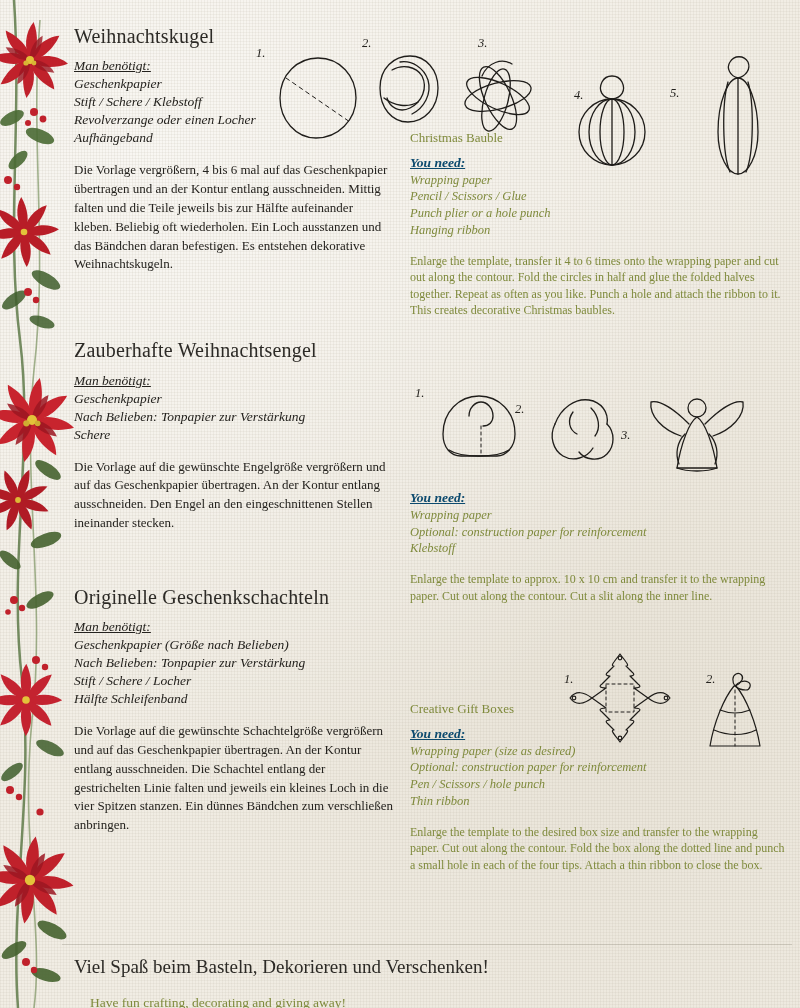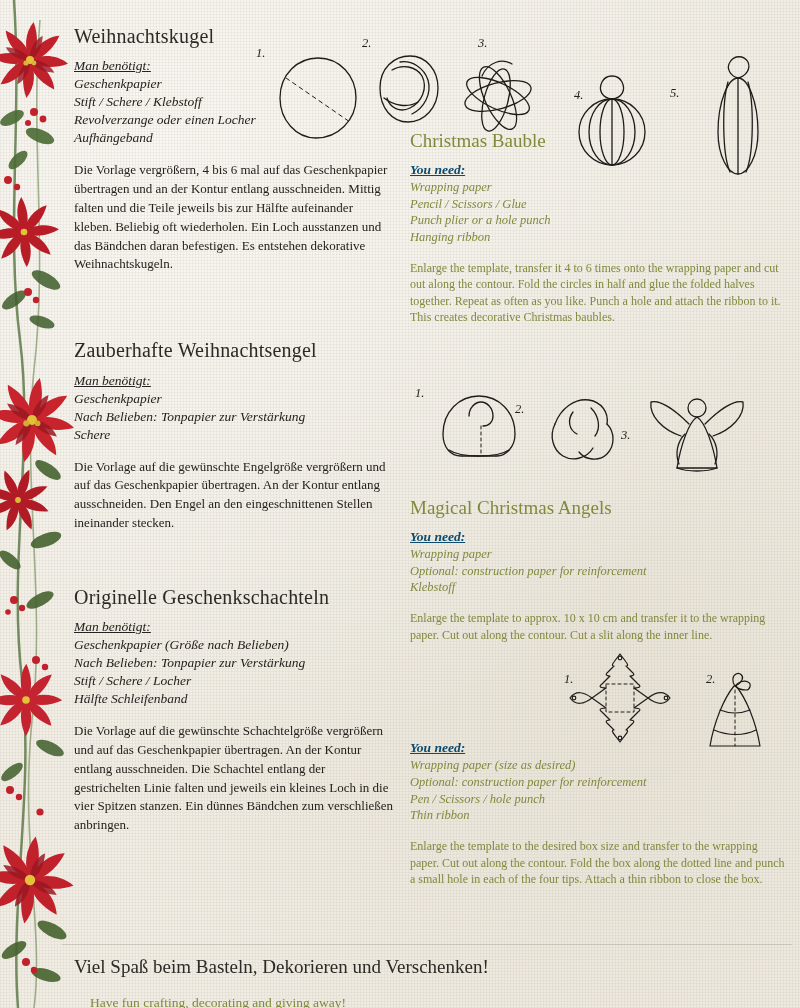--- a/index.html
+++ b/index.html
@@ -60,21 +60,21 @@
     font-family: "Liberation Serif", serif;
     font-size: 20px;
     font-weight: normal;
     color: #2c2a26;
     margin: 0 0 10px 0;
     line-height: 1.22;
     letter-spacing: 0.2px;
   }
   h2.en-title {
     font-family: "Liberation Serif", serif;
-    font-size: 19px;
+    font-size: 13px;
     font-weight: normal;
     color: #7f8a3c;
     margin: 0 0 9px 0;
     line-height: 1.2;
   }
   .need-head {
     font-style: italic;
     font-size: 13.5px;
     color: #24221e;
     text-decoration: underline;
@@ -381,31 +381,31 @@
       <div class="need-list en">
         <div>Wrapping paper</div>
         <div>Pencil / Scissors / Glue</div>
         <div>Punch plier or a hole punch</div>
         <div>Hanging ribbon</div>
       </div>
       <p class="body-text en">Enlarge the template, transfer it 4 to 6 times onto the wrapping paper and cut out along the contour. Fold the circles in half and glue the folded halves together. Repeat as often as you like. Punch a hole and attach the ribbon to it. This creates decorative Christmas baubles.</p>
     </div>
 
     <div class="block" style="margin-top:171px;">
-      <h2 class="en-title">Magical Christmas Angels</h2>
       <div class="need-head en">You need:</div>
       <div class="need-list en">
         <div>Wrapping paper</div>
         <div>Optional: construction paper for reinforcement</div>
         <div>Klebstoff</div>
       </div>
       <p class="body-text en">Enlarge the template to approx. 10 x 10 cm and transfer it to the wrapping paper. Cut out along the contour. Cut a slit along the inner line.</p>
     </div>
 
     <div class="block" style="margin-top:97px;">
+      <h2 class="en-title">Creative Gift Boxes</h2>
       <div class="need-head en">You need:</div>
       <div class="need-list en">
         <div>Wrapping paper (size as desired)</div>
         <div>Optional: construction paper for reinforcement</div>
         <div>Pen / Scissors / hole punch</div>
         <div>Thin ribbon</div>
       </div>
       <p class="body-text en">Enlarge the template to the desired box size and transfer to the wrapping paper. Cut out along the contour. Fold the box along the dotted line and punch a small hole in each of the four tips. Attach a thin ribbon to close the box.</p>
     </div>
   </div>

